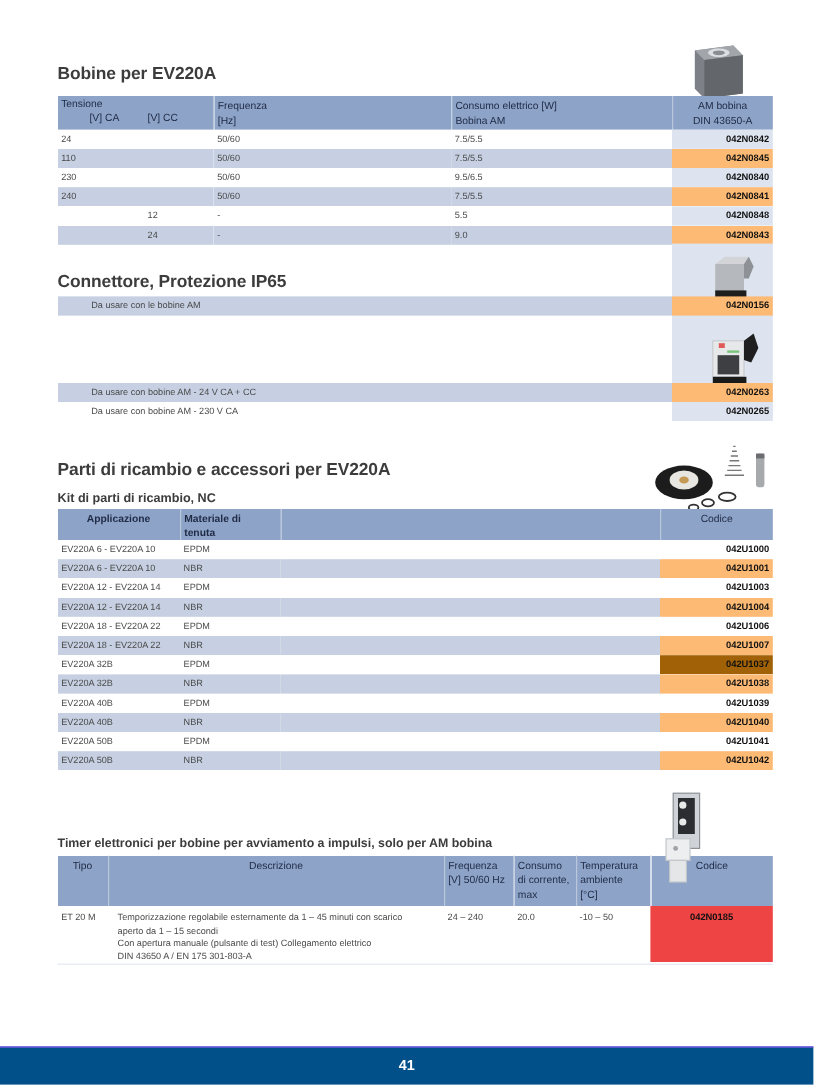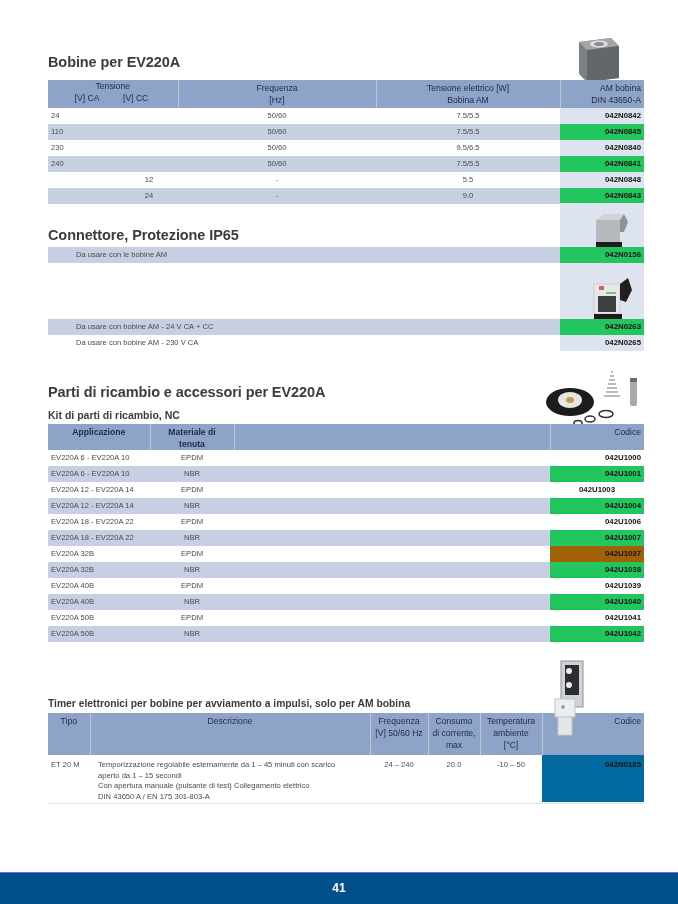--- a/index.html
+++ b/index.html
@@ -7,42 +7,42 @@
   body { position: relative; font-family: "Liberation Sans", sans-serif; color: #3a3a3a; }
 
   .h1 { position: absolute; left: 48px; font-size: 14.5px; font-weight: bold; color: #3c3c3c; letter-spacing: -0.1px; }
   .h2 { position: absolute; left: 48px; font-size: 10.5px; font-weight: bold; color: #3c3c3c; }
 
   table { position: absolute; left: 48px; width: 596px; border-collapse: collapse; table-layout: fixed; }
   td, th { font-size: 7.6px; font-weight: normal; color: #4a4a4a; padding: 0 3px; height: 16px; line-height: 16px; white-space: nowrap; overflow: hidden; }
   th { background: #8da3c8; color: #1f2a44; font-size: 8.6px; line-height: 12px; vertical-align: top; padding-top: 2px; }
   tr.alt td { background: #c6d0e2; }
   td.code { font-weight: bold; color: #111; text-align: right; background: #dde4f0; font-size: 7.8px; }
-  tr.alt td.code { background: #22c55e; }
-  .c { text-align: center; }
-  .r { text-align: right; }
+  tr.alt td.code { background: #fdba74; }
+  .c { text-align: left; }
+  .r { text-align: center; }
   .sep { border-left: 1px solid #b9c6dc; }
 
   
   #t1 { top: 80px; }
   #t1 th { height: 28px; }
 
   
   #t2 { top: 247px; }
   #t2 td { height: 16px; padding-left: 28px; }
 
   
   #t3 { top: 424px; }
   #t3 th { height: 19px; }
 
   
   #t4 { top: 713px; }
   #t4 th { height: 42px; }
   #t4 td { vertical-align: top; line-height: 10.5px; height: auto; padding-top: 5px; white-space: normal; }
-  #t4 td.code { background: #0369a1; }
+  #t4 td.code { background: #ef4444; text-align: center; }
 
   .photo { position: absolute; }
   .footer { position: absolute; left: 0; top: 872px; width: 678px; height: 32px; background: #02508a; border-top: 1px solid #8b5cf6; }
   .page-num { position: absolute; left: 0; width: 678px; top: 8px; text-align: center; color: #ffffff; font-weight: bold; font-size: 12px; }
   .bottom-rule { position: absolute; left: 48px; top: 803px; width: 596px; height: 1px; background: #e4e8ef; }
 </style>
 </head>
 <body>
 
 <div class="h1" style="top:54px;">Bobine per EV220A</div>
@@ -72,21 +72,21 @@
         <div style="display:flex;">
           <span style="width:72px;">[V] CA</span>
           <span>[V] CC</span>
         </div>
       </th>
       <th class="c sep">
         <div>Frequenza</div>
         <div>[Hz]</div>
       </th>
       <th class="c sep">
-        <div>Tensione elettrico [W]</div>
+        <div>Consumo elettrico [W]</div>
         <div>Bobina AM</div>
       </th>
       <th class="r sep">
         <div>AM bobina</div>
         <div>DIN 43650-A</div>
       </th>
     </tr>
   </thead>
   <tbody>
     <tr>
@@ -227,21 +227,21 @@
     <tr class="alt">
         <td>EV220A 6 - EV220A 10</td>
         <td class="c">NBR</td>
         <td></td>
         <td class="code">042U1001</td>
       </tr>
     <tr>
         <td>EV220A 12 - EV220A 14</td>
         <td class="c">EPDM</td>
         <td></td>
-        <td class="code" style="background:#fff;text-align:center;">042U1003</td>
+        <td class="code" style="background:#fff;">042U1003</td>
       </tr>
     <tr class="alt">
         <td>EV220A 12 - EV220A 14</td>
         <td class="c">NBR</td>
         <td></td>
         <td class="code">042U1004</td>
       </tr>
     <tr>
         <td>EV220A 18 - EV220A 22</td>
         <td class="c">EPDM</td>

